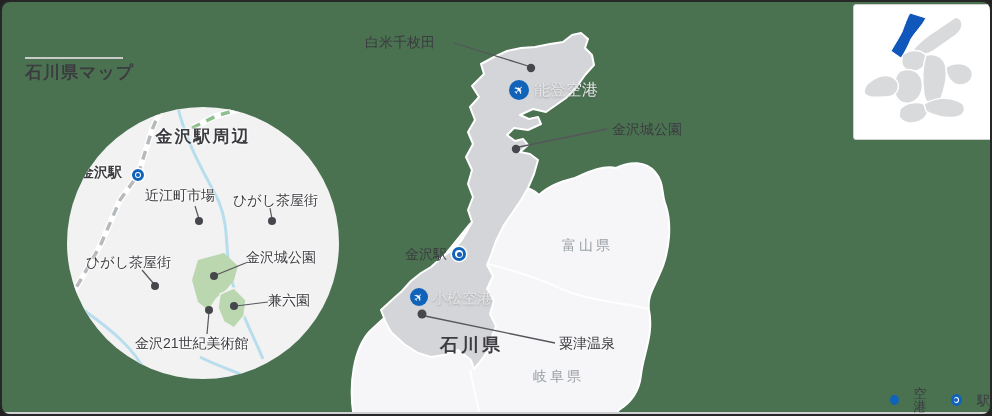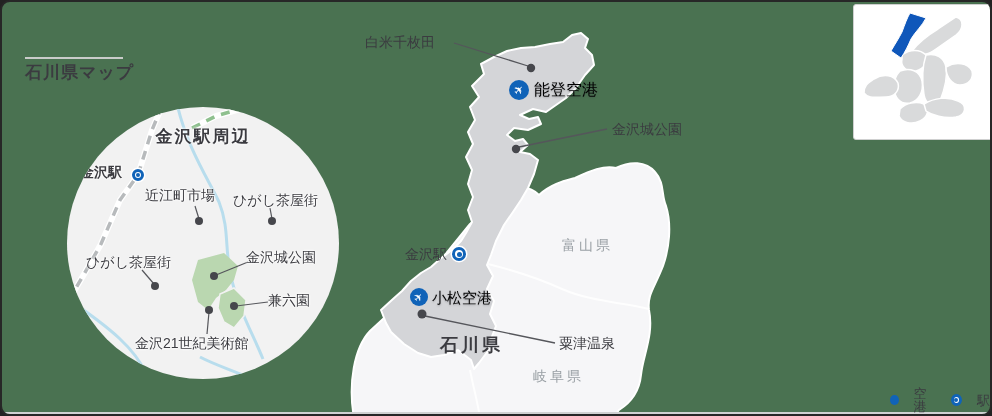--- a/index.html
+++ b/index.html
@@ -18,21 +18,21 @@
   }
   .abs{position:absolute;}
   svg{display:block;}
   
   .page-title{position:absolute;left:23px;top:27px;font-size:17px;font-weight:bold;
     color:var(--text-dark);letter-spacing:1px;margin-top:32px;}
   .title-rule{position:absolute;left:23px;top:55px;width:98px;height:2px;background:#c9cbc9;}
   
   .lbl{position:absolute;font-size:14px;color:var(--text-dark);white-space:nowrap;line-height:1;}
   .lbl.bold{font-weight:bold;}
-  .lbl.white{color:#000000;text-shadow:0 1px 2px rgba(60,60,70,.35);}
+  .lbl.white{color:#e5e5e5;text-shadow:0 1px 2px rgba(60,60,70,.35);}
   .pref{position:absolute;font-size:14px;color:var(--text-muted);letter-spacing:3px;white-space:nowrap;line-height:1;}
   .pref.main{font-size:18px;font-weight:bold;color:var(--text-dark);}
   
   .airport{position:absolute;border-radius:50%;background:var(--accent-blue);
     display:flex;align-items:center;justify-content:center;}
   .airport .plane{color:#fff;transform:rotate(-45deg);line-height:1;}
   
   .target{position:absolute;border-radius:50%;background:#fff;border:3px solid var(--accent-blue);
     box-shadow:0 0 0 1.5px #fff;display:flex;align-items:center;justify-content:center;}
   .target .core{border-radius:50%;background:var(--accent-blue);}

